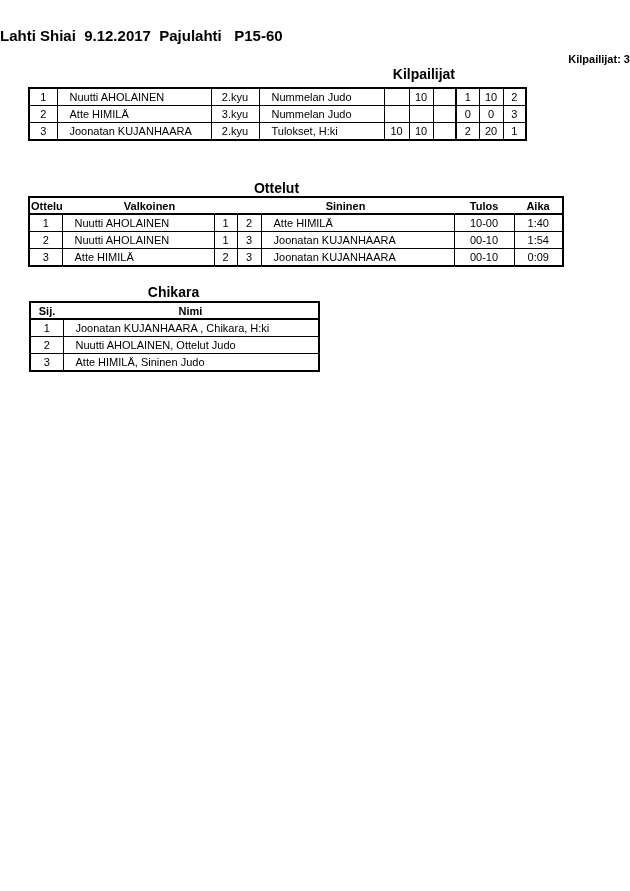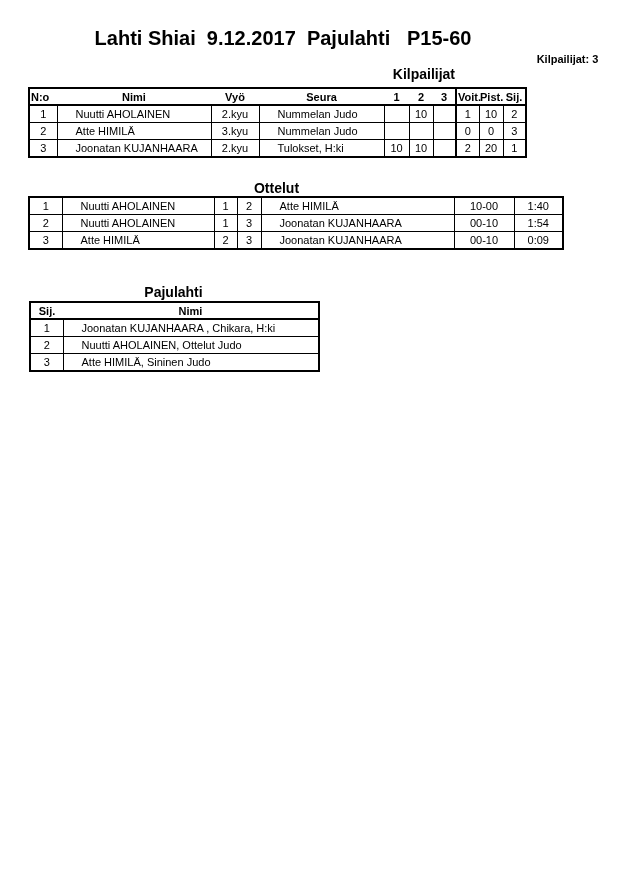--- a/index.html
+++ b/index.html
@@ -4,26 +4,26 @@
 <style>
   html,body { margin:0; padding:0; }
   body {
     width:630px; height:891px;
     background:#ffffff; color:#000000;
     font-family:"Liberation Sans", sans-serif;
     position:relative; overflow:hidden;
   }
   .page-title {
     position:absolute; top:27px; left:0; width:566px;
-    text-align:center; font-size:20px; font-weight:bold;
+    text-align:left; font-size:15px; font-weight:bold;
     white-space:pre; letter-spacing:0px;
   }
   .count-label {
     position:absolute; top:53px; left:505px; width:125px;
-    font-size:11px; font-weight:bold; text-align:center;
+    font-size:11px; font-weight:bold; text-align:right;
   }
   .section-heading {
     position:absolute; text-align:center;
     font-size:14px; font-weight:bold;
   }
   #heading-kilpailijat { top:66px;  left:28px; width:427px;text-align:right; }
   #heading-ottelut     { top:180px; left:28px; width:497px; }
   #heading-tulokset    { top:284px; left:29px; width:289px; }
 
   table.sheet {
@@ -41,21 +41,21 @@
     font-weight:bold; font-size:11px;
     border:0; border-bottom:2px solid #000;
     height:15px; padding:0 1px;
     text-align:center; white-space:nowrap; overflow:visible;
   }
   table.sheet td {
     border:1px solid #000;
     height:16px; padding:0 2px;
     white-space:nowrap; overflow:hidden;
   }
-  table.sheet .left  { text-align:left; padding-left:18px; }
+  table.sheet .left  { text-align:left; padding-left:12px; }
   table.sheet th.left{ padding-left:1px; }
   table.sheet .ctr   { text-align:center; }
   .thickL { border-left:2px solid #000 !important; }
 </style>
 </head>
 <body>
 
 <div class="page-title">Lahti Shiai  9.12.2017  Pajulahti   P15-60</div>
 <div class="count-label">Kilpailijat: 3</div>
 
@@ -68,32 +68,20 @@
       <col style="width:48px">
       <col style="width:125px">
     <col style="width:25px">
       <col style="width:24px">
       <col style="width:23px">
     <col style="width:23px">
       <col style="width:24px">
       <col style="width:23px">
   </colgroup>
   <tbody>
-      <tr>
-    <th class="left">N:o</th>
-    <th>Nimi</th>
-    <th>Vyö</th>
-    <th>Seura</th>
-    <th>1</th>
-    <th>2</th>
-    <th>3</th>
-    <th class="thickL">Voit.</th>
-    <th>Pist.</th>
-    <th>Sij.</th>
-  </tr>
   <tr>
     <td class="ctr">1</td>
     <td class="left">Nuutti AHOLAINEN</td>
     <td class="ctr">2.kyu</td>
     <td class="left">Nummelan Judo</td>
     <td class="ctr"></td>
     <td class="ctr">10</td>
     <td class="ctr"></td>
     <td class="ctr thickL">1</td>
     <td class="ctr">10</td>
@@ -132,20 +120,27 @@
   <colgroup>
     <col style="width:33px">
       <col style="width:152px">
       <col style="width:23px">
       <col style="width:24px">
     <col style="width:193px">
       <col style="width:60px">
       <col style="width:49px">
   </colgroup>
   <tbody>
+      <tr>
+    <th class="left">Ottelu</th>
+    <th colspan="2">Valkoinen</th>
+    <th colspan="2">Sininen</th>
+    <th>Tulos</th>
+    <th>Aika</th>
+  </tr>
   <tr>
     <td class="ctr">1</td>
     <td class="left">Nuutti AHOLAINEN</td>
     <td class="ctr">1</td>
     <td class="ctr">2</td>
     <td class="left">Atte HIMILÄ</td>
     <td class="ctr">10-00</td>
     <td class="ctr">1:40</td>
   </tr>
   <tr>
@@ -162,21 +157,21 @@
     <td class="left">Atte HIMILÄ</td>
     <td class="ctr">2</td>
     <td class="ctr">3</td>
     <td class="left">Joonatan KUJANHAARA</td>
     <td class="ctr">00-10</td>
     <td class="ctr">0:09</td>
   </tr>
 </tbody>
   </table>
 
-<div class="section-heading" id="heading-tulokset">Pajulahti</div>
+<div class="section-heading" id="heading-tulokset">Chikara</div>
 
 <table class="sheet" id="table-tulokset">
   <colgroup>
     <col style="width:33px">
       <col style="width:256px">
   </colgroup>
   <tbody>
       <tr>
     <th>Sij.</th>
     <th>Nimi</th>

